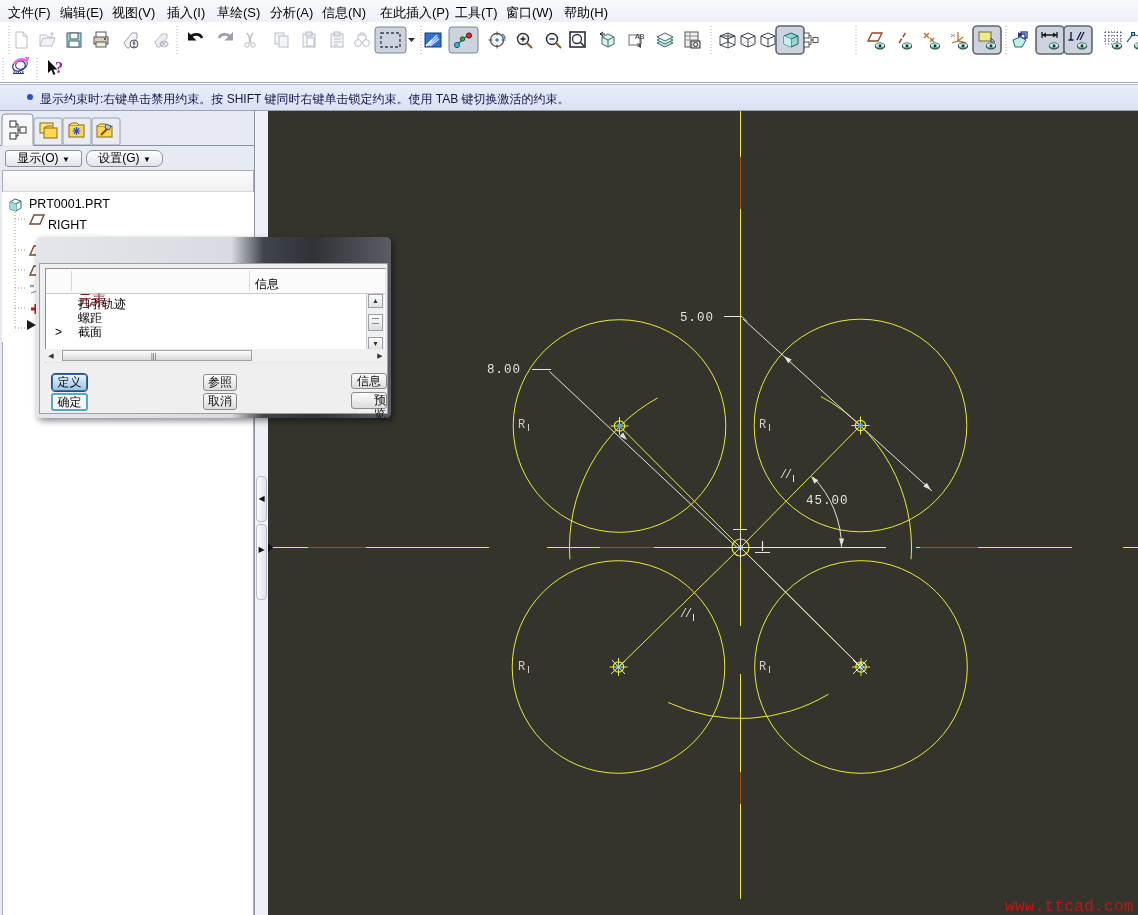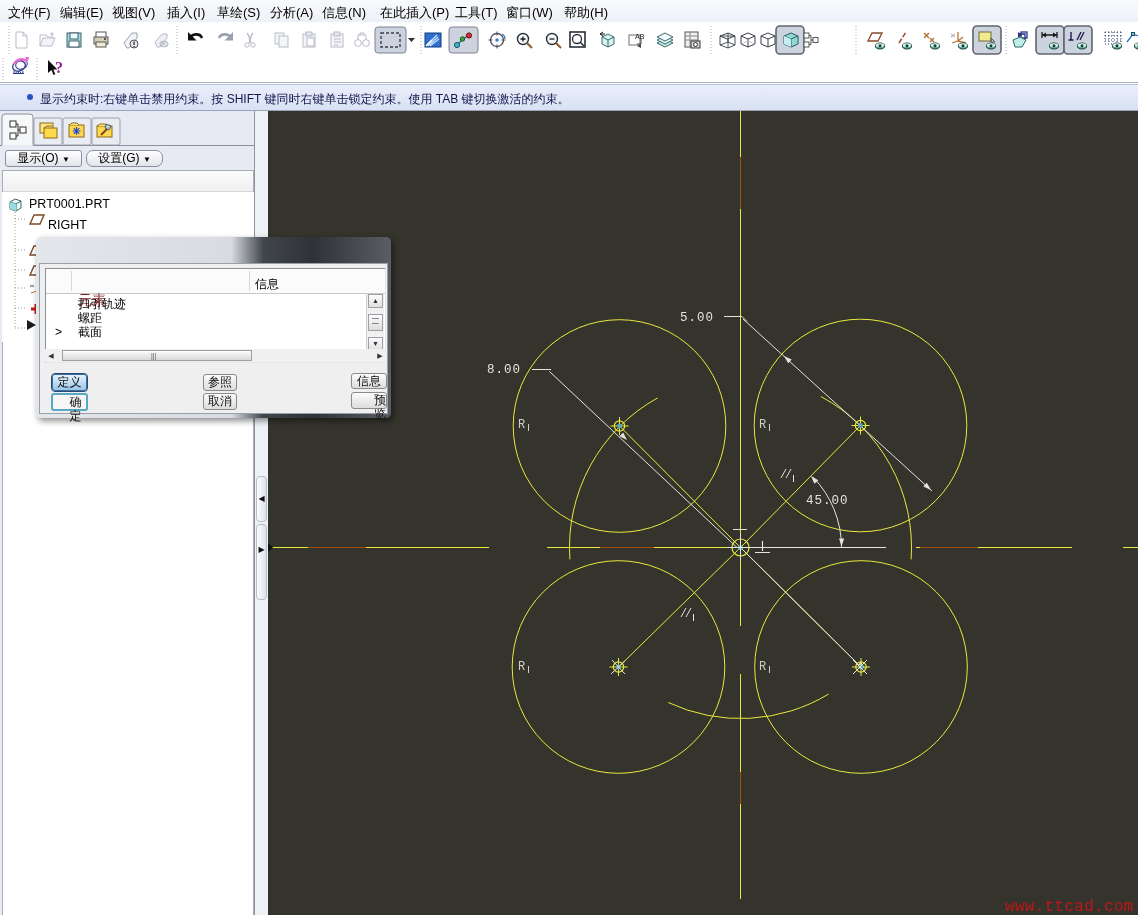--- a/index.html
+++ b/index.html
@@ -471,19 +471,19 @@
 
 <div style="position:absolute;left:5px;top:85px;width:341px;height:13px;background:#f0f0f0;">
   <div style="position:absolute;left:0;top:0;width:12px;height:13px;text-align:center;font-size:7px;color:#333;line-height:13px;">◀</div>
   <div style="position:absolute;right:0;top:0;width:12px;height:13px;text-align:center;font-size:7px;color:#333;line-height:13px;">▶</div>
   <div style="position:absolute;left:17px;top:1px;width:190px;height:11px;background:linear-gradient(#fdfdfd,#d8d8d8);border:1px solid #9aa0a8;box-sizing:border-box;">
           <span style="position:absolute;left:88px;top:1px;font-size:7px;color:#555;">|||</span>
         </div>
 </div>
 
 <div class="dbtn" style="left:12px;top:110px;width:35px;height:17px;background:linear-gradient(#e4f2fc,#9cc5e8);border:1px solid #3a6ea5;outline:1px solid #2a4a70;">定义</div>
-<div class="dbtn" style="left:11px;top:129px;width:37px;height:18px;background:#f6f6f6;border:2px solid #58a8c0;padding-left:12px;">确定</div>
+<div class="dbtn" style="left:11px;top:129px;width:37px;height:18px;background:#f6f6f6;border:2px solid #58a8c0;">确定</div>
 <div class="dbtn" style="left:163px;top:110px;width:34px;height:17px;">参照</div>
 <div class="dbtn" style="left:163px;top:129px;width:34px;height:17px;">取消</div>
 <div class="dbtn" style="left:311px;top:109px;width:36px;height:16px;">信息</div>
 <div class="dbtn" style="left:311px;top:128px;width:36px;height:17px;padding-left:22px;">预览</div>
 </div>
 </div>
 
 </body></html>

